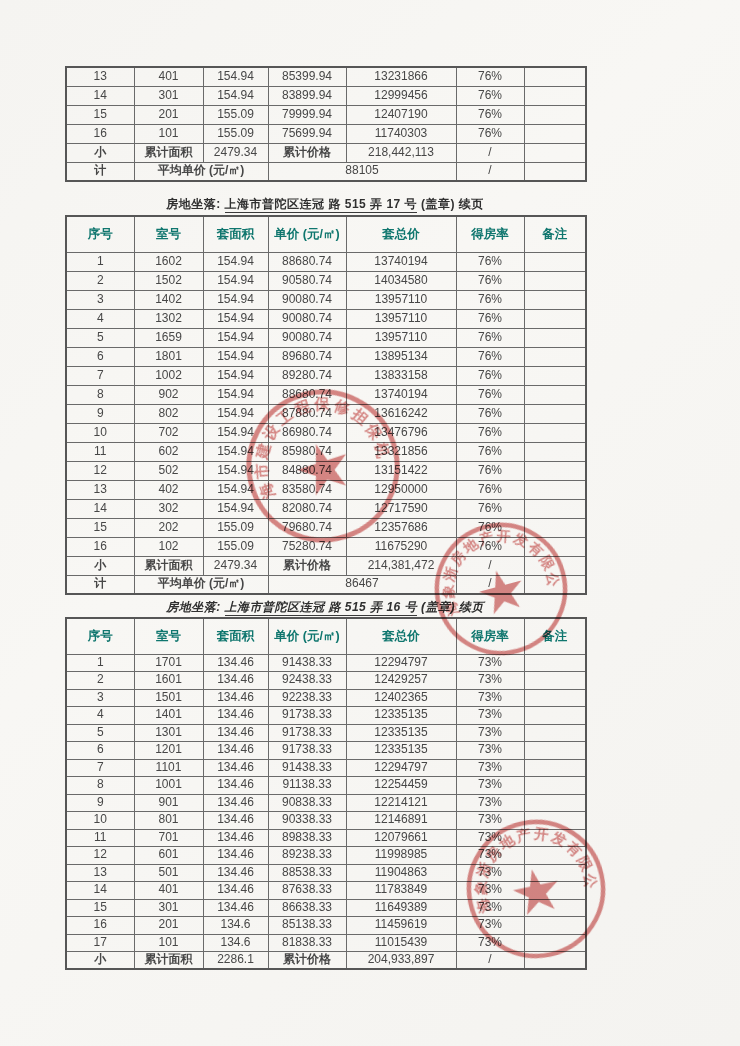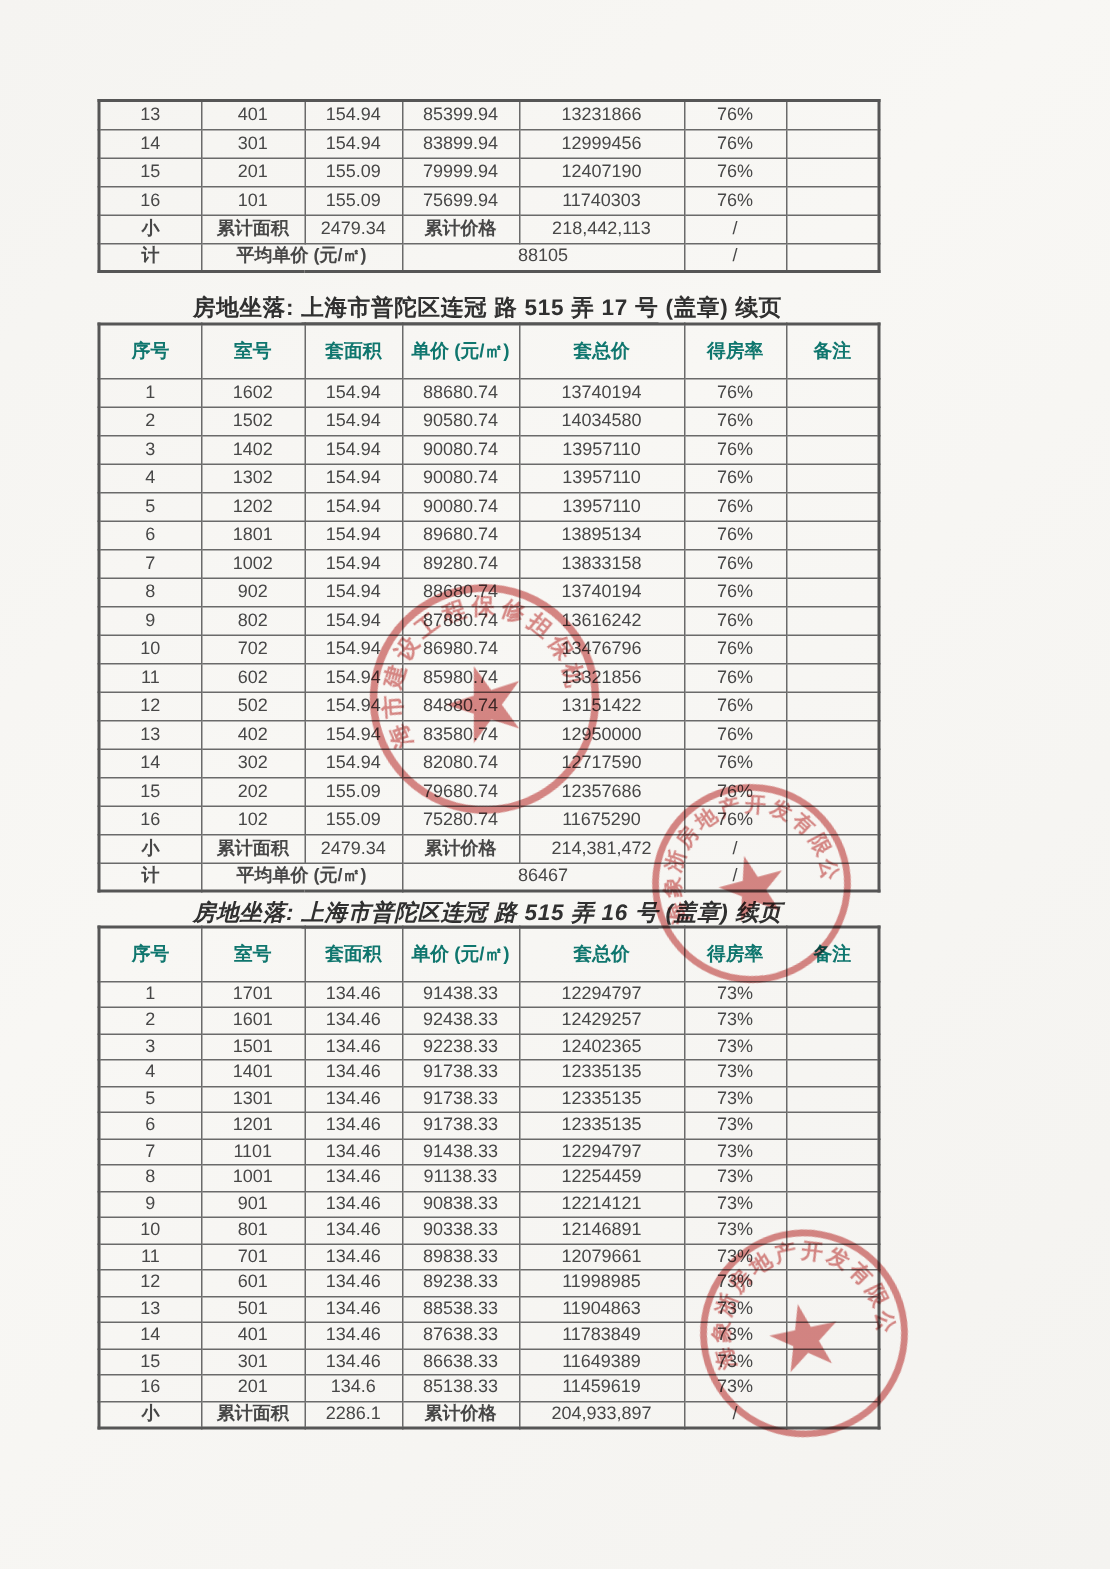--- a/index.html
+++ b/index.html
@@ -24,21 +24,21 @@
   }
   table.doc { border:2px solid #565656;padding-left:40px; }
   table.doc tr.hdr td { font-weight:bold; font-size:12.5px; color:#0f766e;
                         height:36px; white-space:normal; line-height:1.2; }
   td.b { font-weight:bold; color:#383838; }
   table.t3 td { height:17.5px; }
   table.t3 tr.hdr td { height:36px; }
 
   
   .tbl-title { position:absolute; left:65px; width:520px; text-align:center;
-               font-size:15px; font-weight:bold; color:#303030; letter-spacing:.5px;
+               font-size:12px; font-weight:bold; color:#303030; letter-spacing:.5px;
                white-space:nowrap; }
   .tbl-title .addr { border-bottom:1.5px solid #3a3a3a; padding-bottom:1px; }
 
   
   .stamp { position:absolute; pointer-events:none; mix-blend-mode:multiply;
            opacity:.62; filter:blur(.3px); }
   .stamp text { font-family:"DejaVu Sans",sans-serif; font-weight:bold; }
 
   
   .watermark {
@@ -191,21 +191,21 @@
           <td>1302</td>
           <td>154.94</td>
           <td>90080.74</td>
           <td>13957110</td>
           <td>76%</td>
           <td></td>
         </tr>
 
         <tr>
           <td>5</td>
-          <td>1202</td>
+          <td>1659</td>
           <td>154.94</td>
           <td>90080.74</td>
           <td>13957110</td>
           <td>76%</td>
           <td></td>
         </tr>
 
         <tr>
           <td>6</td>
           <td>1801</td>
@@ -518,20 +518,29 @@
         <tr>
           <td>16</td>
           <td>201</td>
           <td>134.6</td>
           <td>85138.33</td>
           <td>11459619</td>
           <td>73%</td>
           <td></td>
         </tr>
 
+        <tr>
+          <td>17</td>
+          <td>101</td>
+          <td>134.6</td>
+          <td>81838.33</td>
+          <td>11015439</td>
+          <td>73%</td>
+          <td></td>
+        </tr>
       </tbody>
     <tbody>
       <tr>
         <td class="b">小</td>
         <td class="b">累计面积</td>
         <td>2286.1</td>
         <td class="b">累计价格</td>
         <td>204,933,897</td>
         <td>/</td>
         <td></td>

